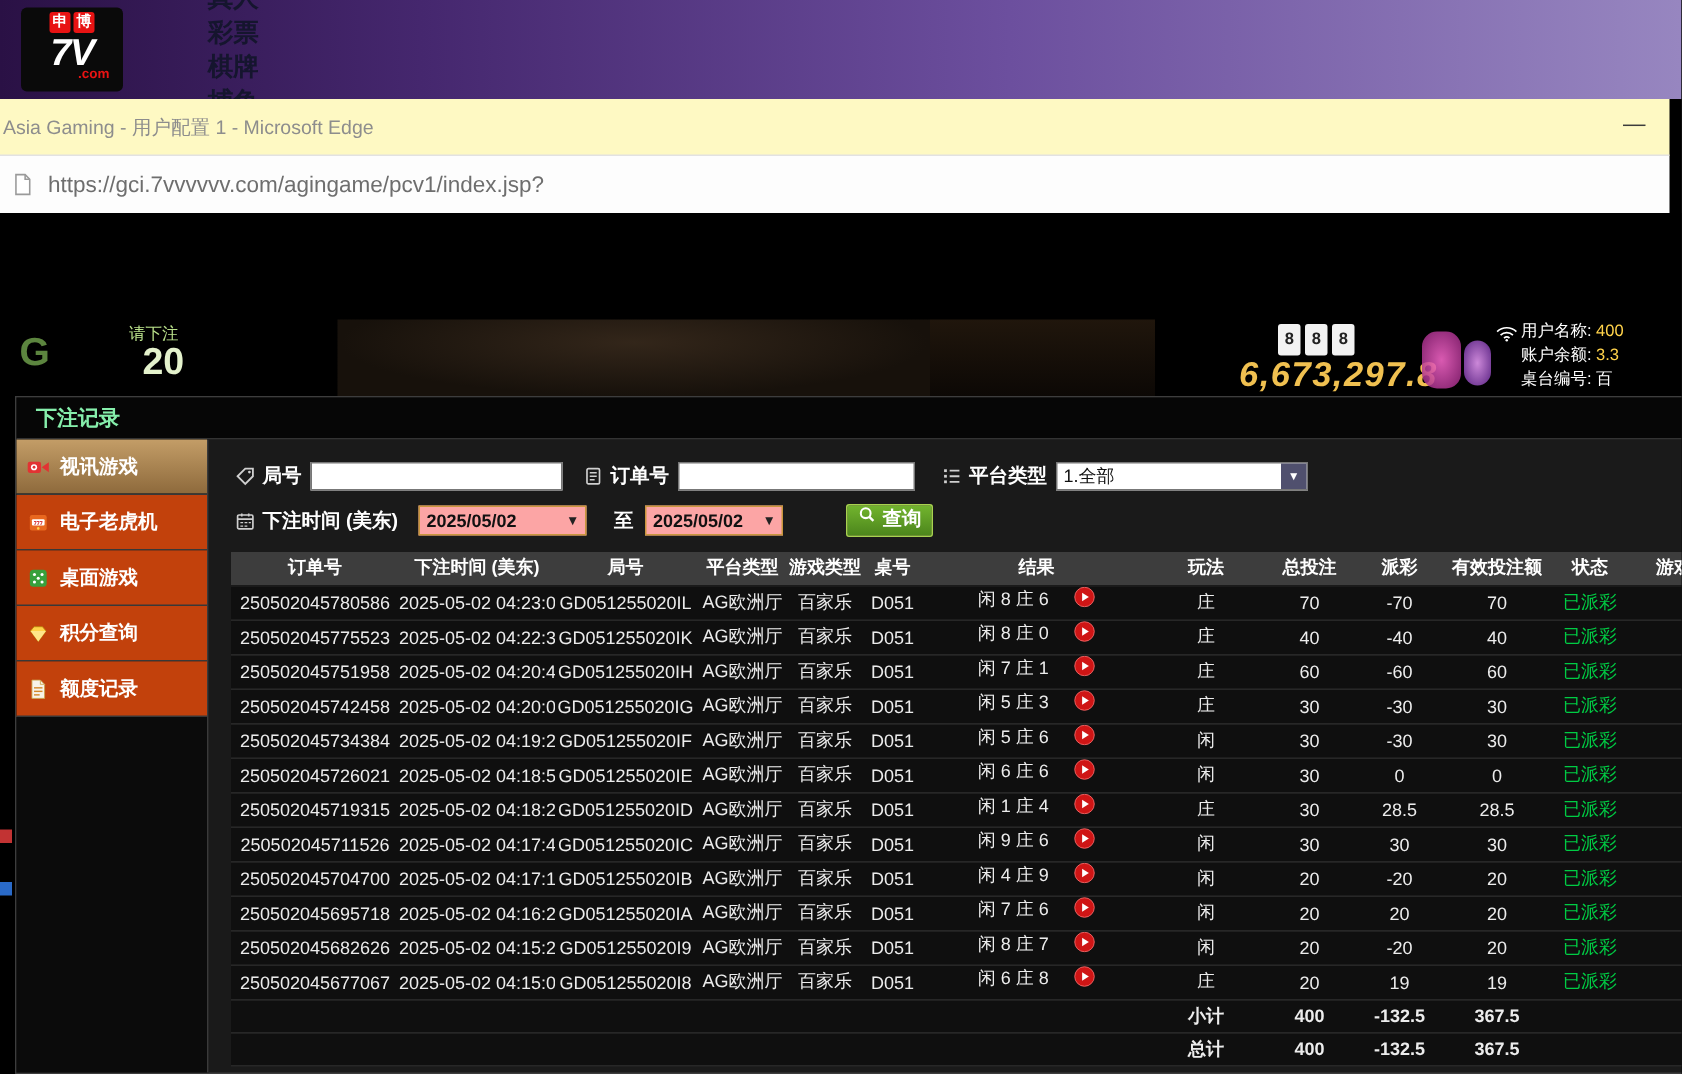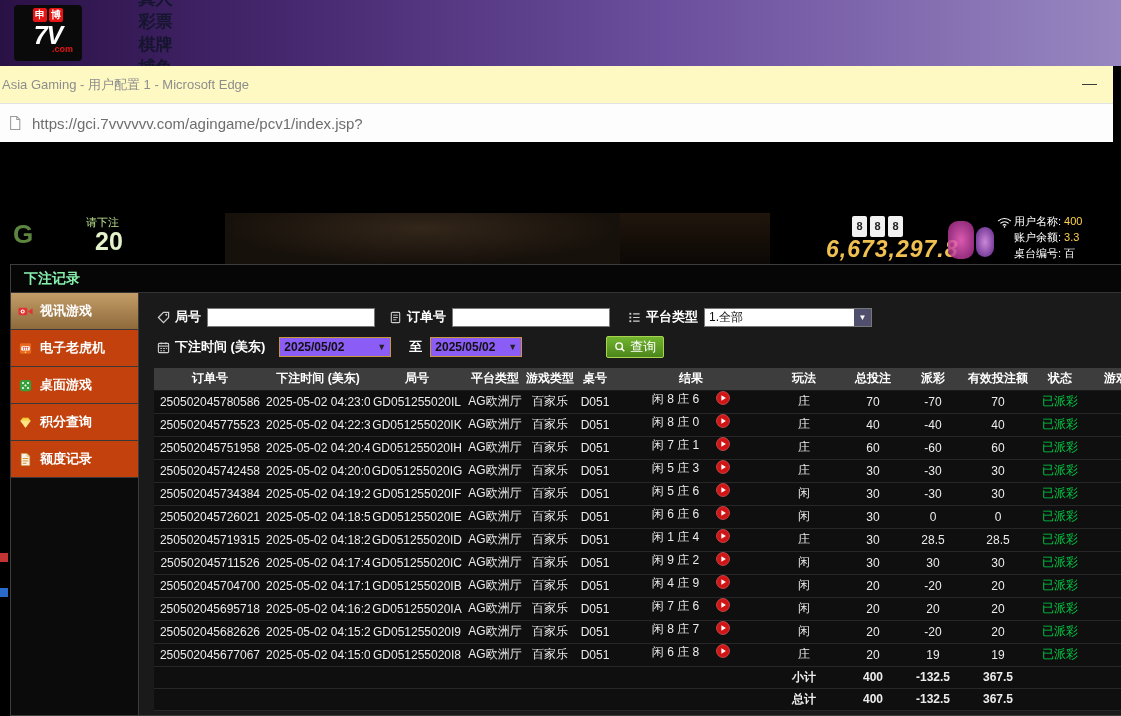--- a/index.html
+++ b/index.html
@@ -92,31 +92,31 @@
     margin-left:6px; font-size:12px; padding:0 3px; font-family:inherit; }
   .text-input.order { width:158px; }
   .g2 { margin-left:14px; }
   .g3 { margin-left:18px; }
   .platform-select { margin-left:6px; width:168px; height:19px; background:#fff;
     border:1px solid #777; display:flex; align-items:center; justify-content:space-between;
     cursor:pointer; }
   .sel-text { font-size:12px; color:#111; margin-left:4px; }
   .dd-box { width:17px; height:17px; background:#50506e; color:#fff; font-size:8px;
     display:flex; align-items:center; justify-content:center; }
-  .date-select { margin-left:14px; width:112px; height:20px; background:#8b5cf6;
+  .date-select { margin-left:14px; width:112px; height:20px; background:#fca5a5;
     border:1px solid #c8963c; display:flex; align-items:center; justify-content:space-between;
     padding:0 4px; cursor:pointer; }
   .date-select.to { margin-left:8px; width:92px; }
   .date-text { font-size:12px; font-weight:bold; color:#111; }
   .date-arrow { font-size:9px; color:#222; }
   .to-label { margin-left:18px; color:#fff; font-size:13px; font-weight:bold; }
-  .search-btn { margin-left:84px; width:58px; height:22px;
+  .search-btn { margin-left:42px; width:58px; height:22px;
     background:linear-gradient(180deg,#72b42e,#4c861c); border:1px solid #a7d34f;
-    border-radius:2px; display:flex; align-items:center; justify-content:center; gap:4px;
-    color:#fff; font-size:13px; font-weight:normal; cursor:pointer; font-family:inherit; }
+    border-radius:2px; display:flex; justify-content:center; gap:4px;
+    color:#fff; font-size:13px; font-weight:bold; cursor:pointer; font-family:inherit; }
 
   
   .btable { margin:9px 0 0 15px; border-collapse:collapse; table-layout:fixed; width:992px; }
   .btable th { background:#3d3d3d; color:#fff; font-size:12px; font-weight:bold; height:22px;
     white-space:nowrap; overflow:hidden; border-bottom:1px solid #1a1a1a; }
   .btable td { background:#0f0f0f; color:#ececec; font-size:12px; text-align:center;
     height:22px; border-bottom:1px solid #272727; white-space:nowrap; overflow:hidden; }
   .result-cell { display:flex; align-items:flex-start; justify-content:center; gap:17px; height:22px; }
   .play-btn { width:14px; height:14px; cursor:pointer; display:flex; flex:none; }
   .pay-neg { color:var(--loss-green,#00cc44); }
@@ -540,21 +540,21 @@
             </tr>
             <tr>
               <td>250502045711526</td>
               <td>2025-05-02 04:17:44</td>
               <td>GD051255020IC</td>
               <td>AG欧洲厅</td>
               <td>百家乐</td>
               <td>D051</td>
               <td>
                 <div class="result-cell">
-                  <span>闲 9 庄 2</span>
+                  <span>闲 9 庄 6</span>
                   <span class="play-btn">
                     <svg viewBox="0 0 14 14" width="14" height="14">
                       <circle cx="7" cy="7" r="6.5" fill="#cf1515" stroke="#f56a6a" stroke-width="0.6"></circle>
                       <path d="M5.4 4.2l4.5 2.8-4.5 2.8z" fill="#fff"></path>
                     </svg>
                   </span>
                 </div>
               </td>
               <td>闲</td>
               <td>30</td>

